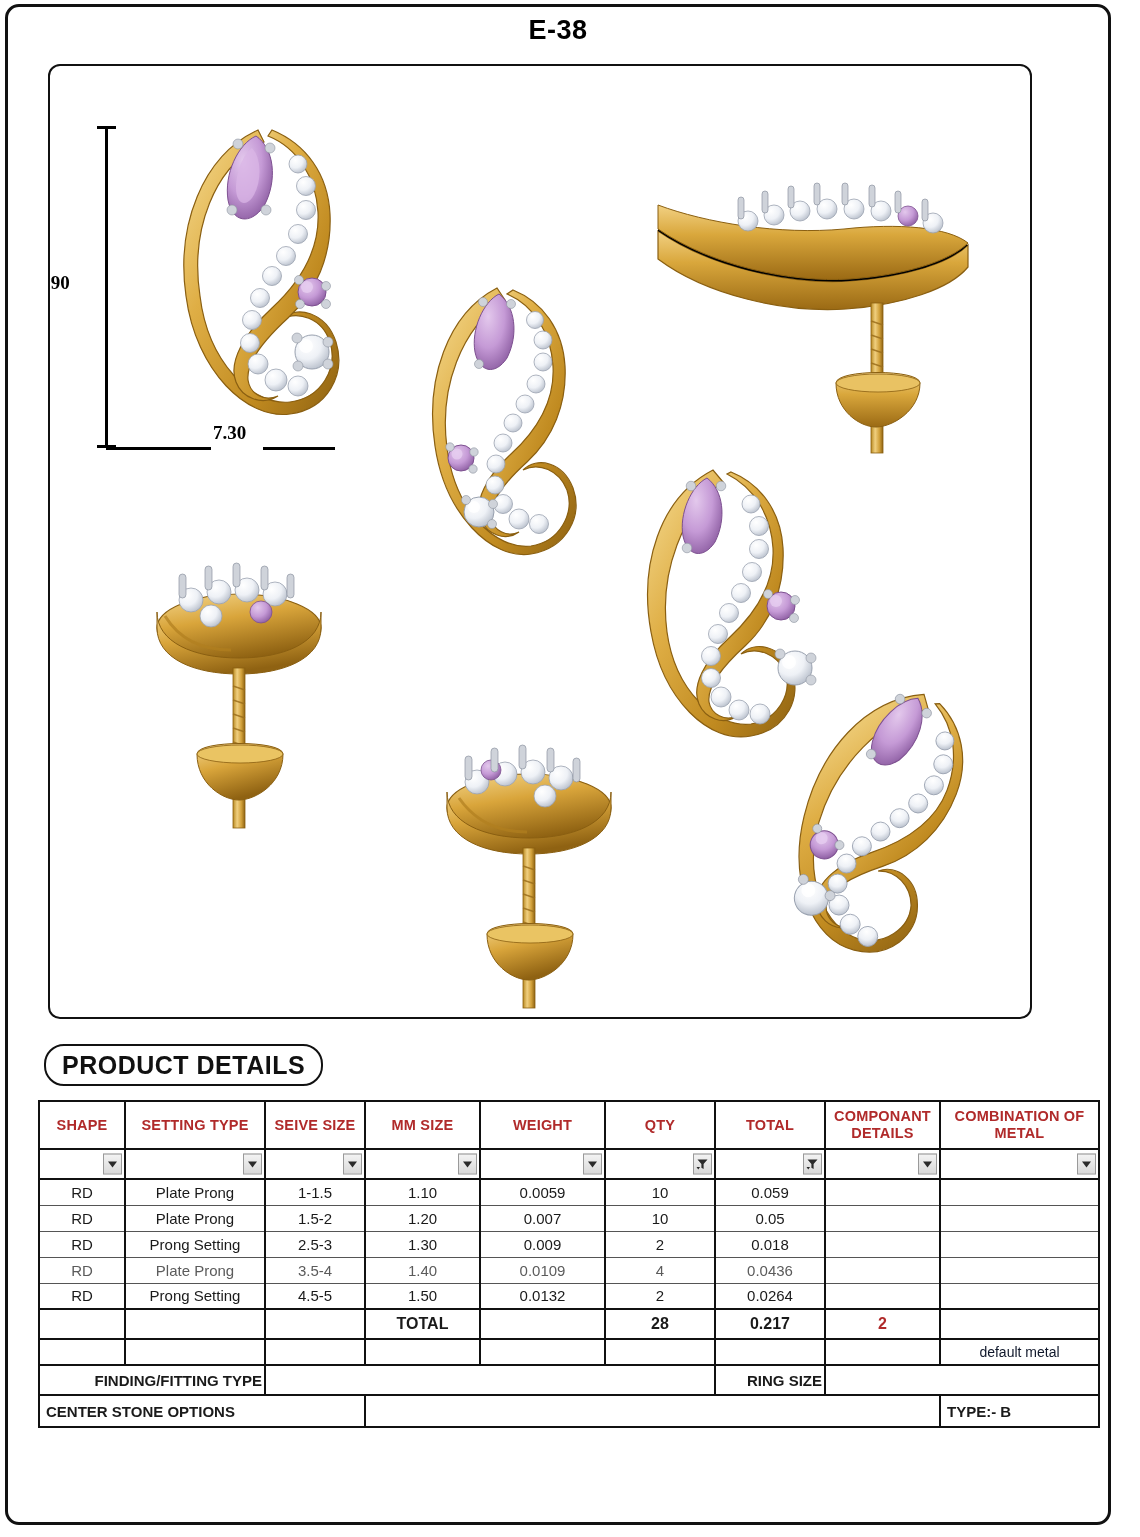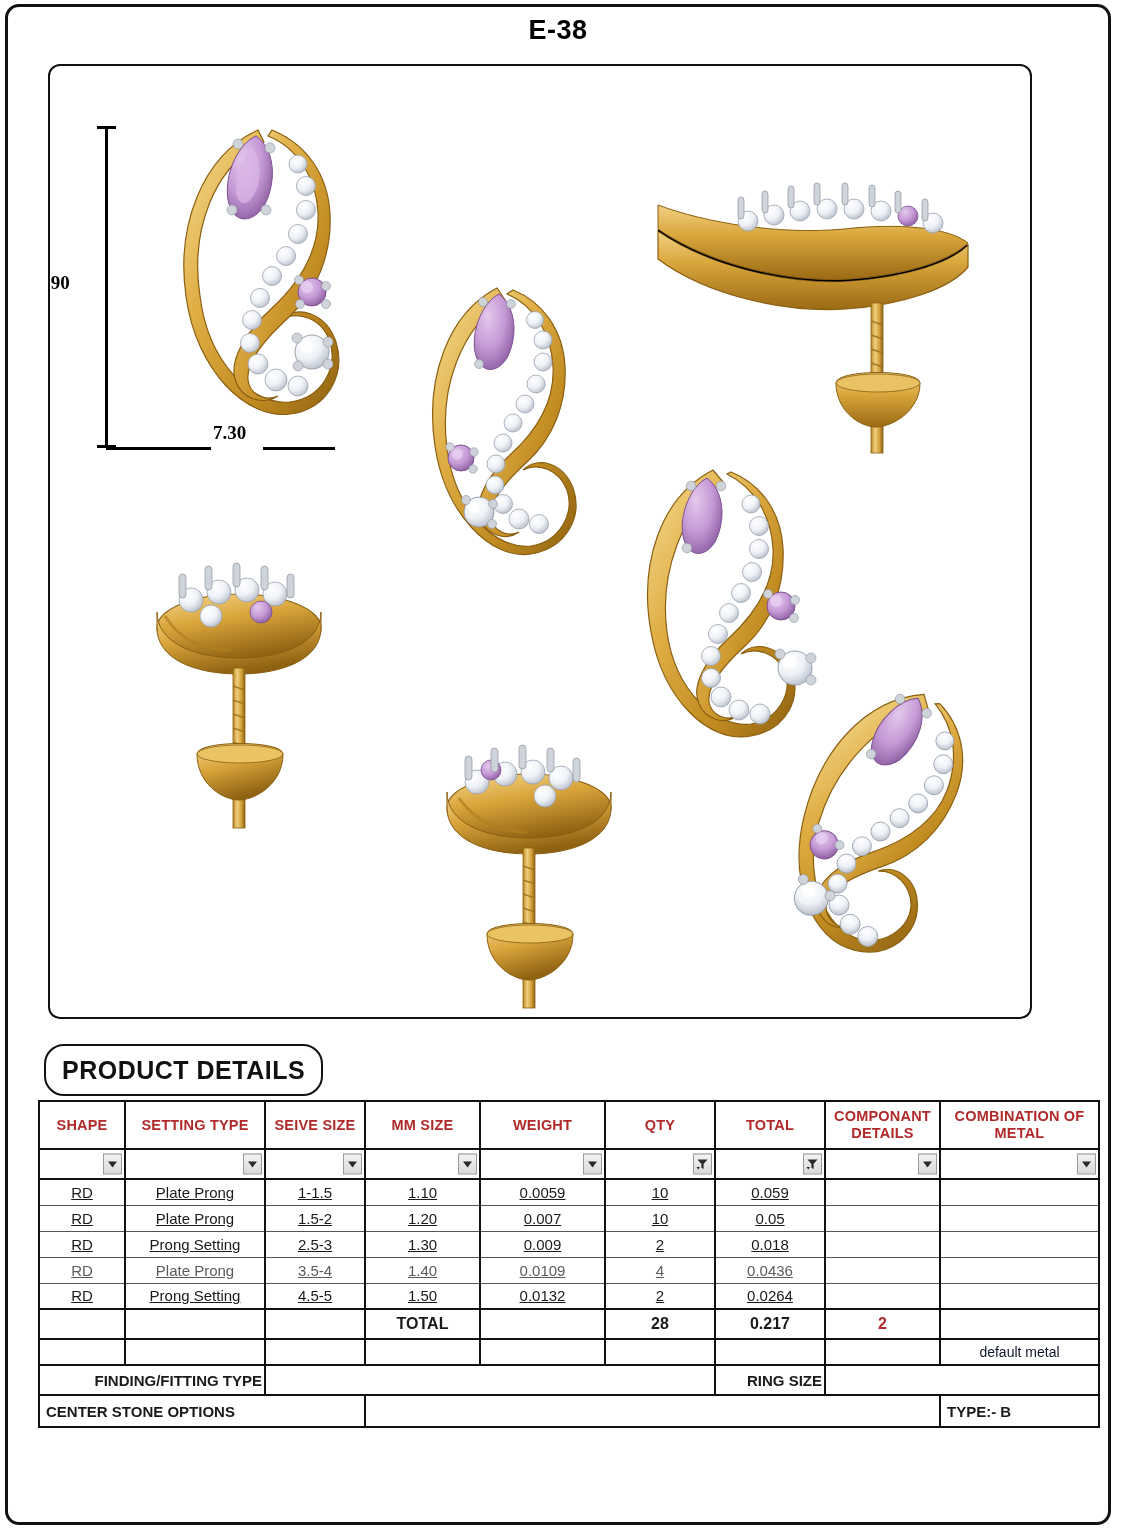--- a/index.html
+++ b/index.html
@@ -93,21 +93,21 @@
   .dim-cap {
     position: absolute;
     background: #000;
   }
 
   
   .pd-pill {
     position: absolute;
     left: 44px;
     top: 1044px;
-    height: 52px;
+    height: 42px;
     padding: 0 16px;
     display: flex;
     align-items: center;
     border: 2.5px solid #111;
     border-radius: 20px;
     background: #fff;
     box-sizing: border-box;
   }
   .pd-pill .pd-text {
     font-family: "Liberation Sans", sans-serif;
@@ -169,21 +169,20 @@
   }
   .filter-btn svg { display:block; }
 
   .spec-table .data-row td {
     height: 26px;
     font-size: 15px;
     border-left: 2px solid #111;
     border-right: 2px solid #111;
     border-top: 1px solid #555;
     border-bottom: 1px solid #555;
-    text-decoration: underline;
   }
   .spec-table .data-row td.dim { color: #5b5b5b; }
 
   .spec-table .total-row td {
     height: 30px;
     font-weight: bold;
     font-size: 16px;
     border: 2px solid #111;
   }
   .spec-table .total-row td.red { color: #b02a2a; }

